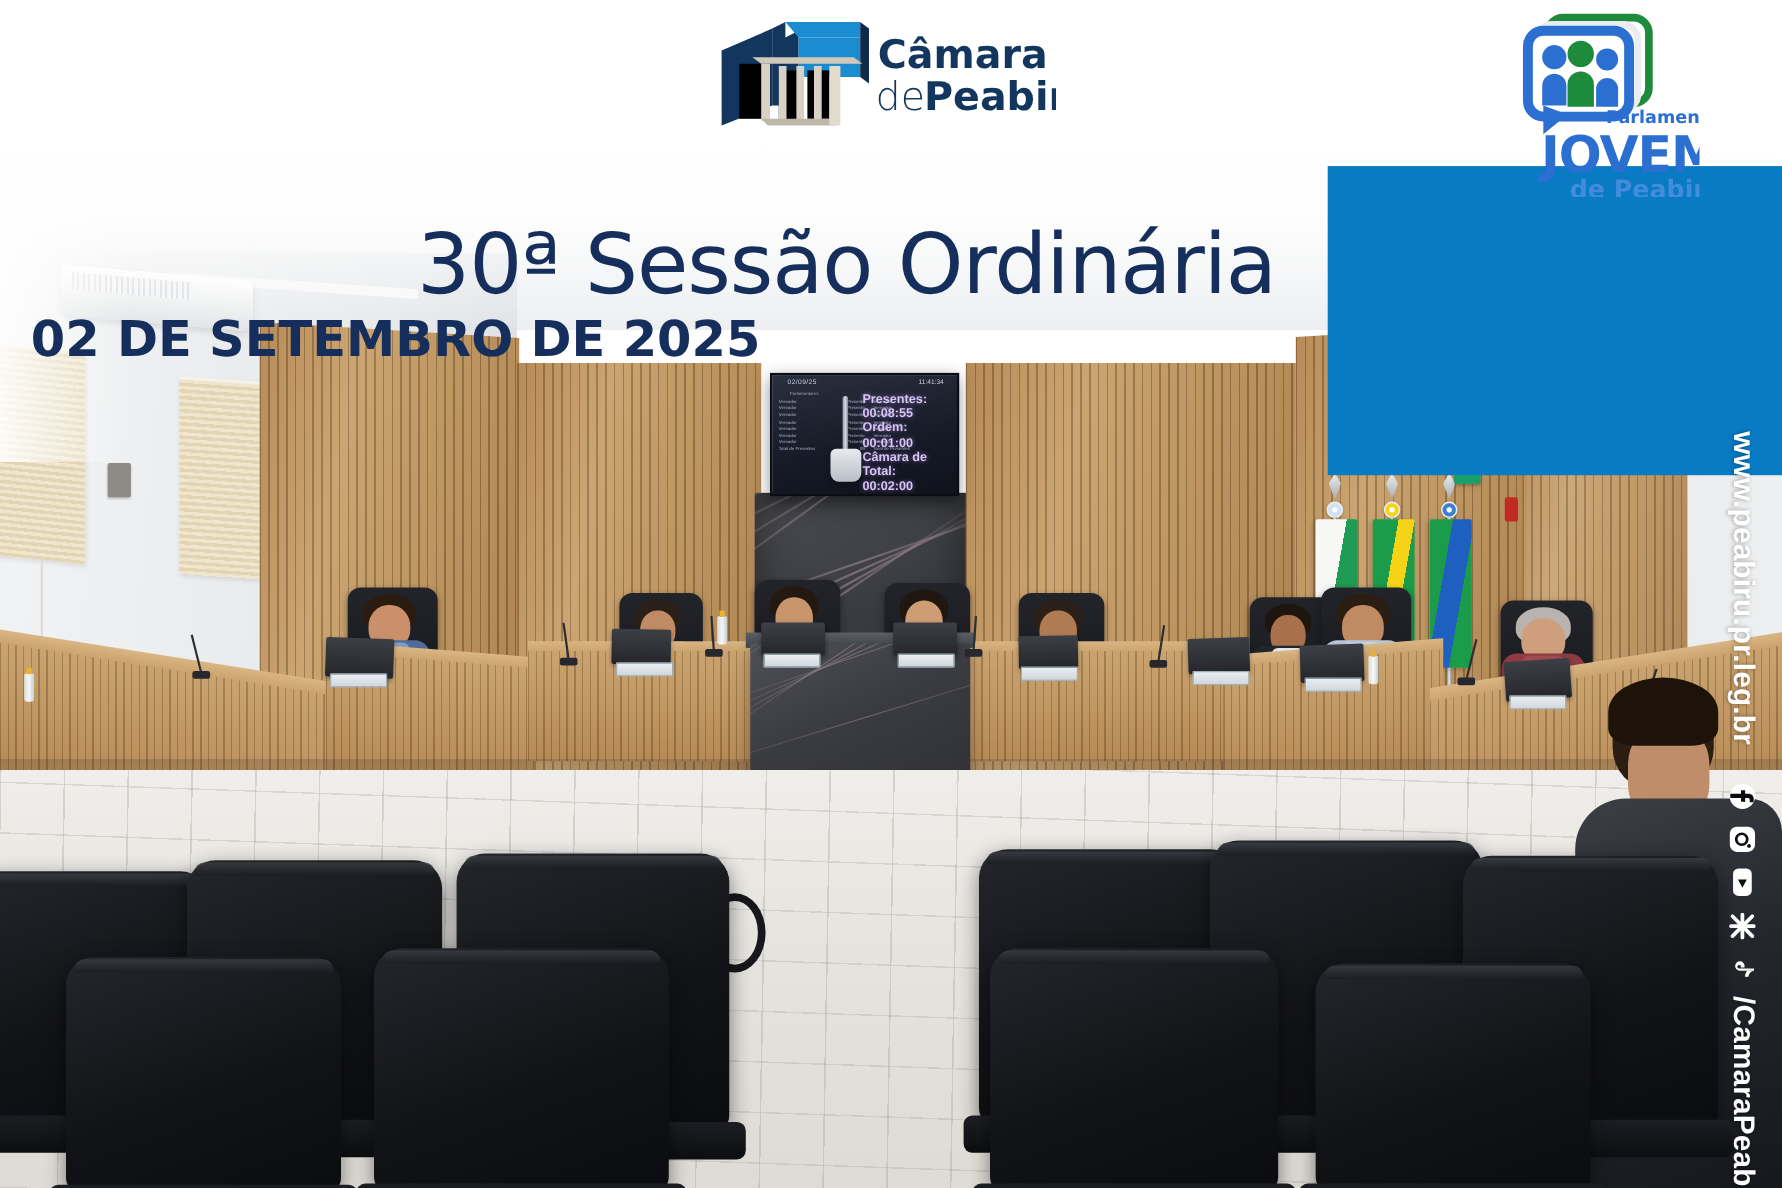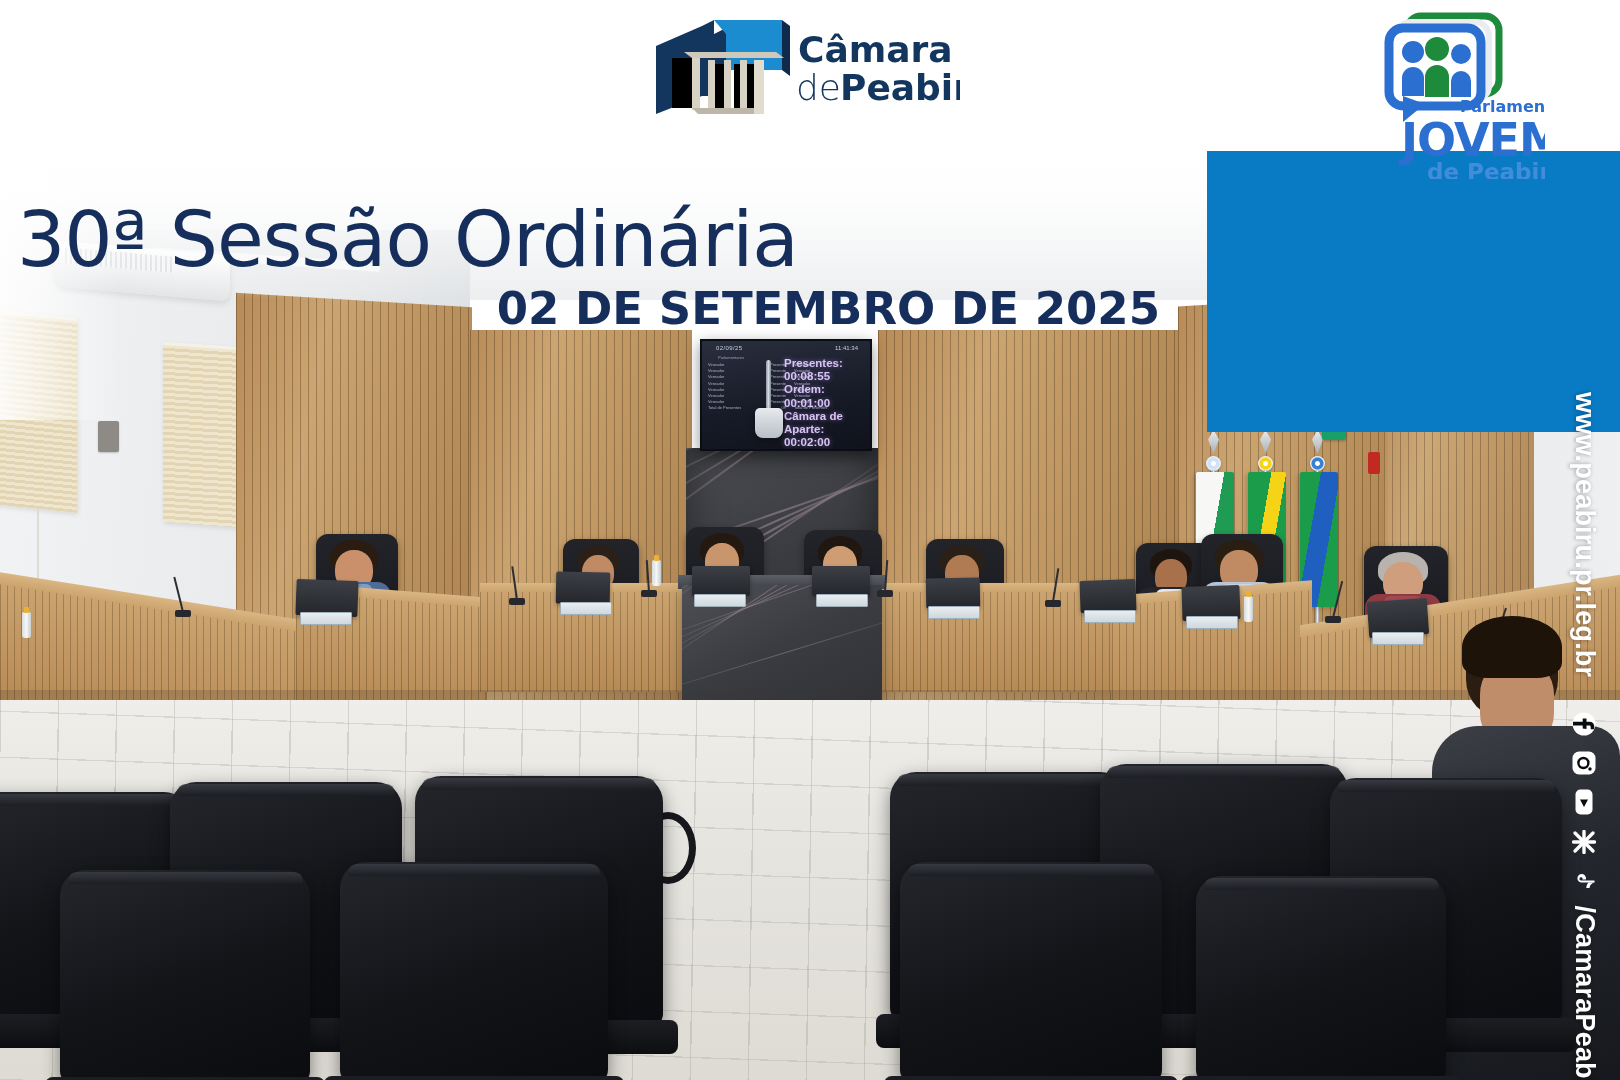--- a/index.html
+++ b/index.html
@@ -176,26 +176,26 @@
     background:linear-gradient(90deg,rgba(255,255,255,.85),rgba(255,255,255,0)); }
 
   
   .blue-rect { position:absolute; left:1207px; top:151px; width:413px; height:281px; }
 
   
   #logo-camara { position:absolute; left:650px; top:18px; width:310px; height:100px; }
   #logo-jovem  { position:absolute; left:1345px; top:4px; width:200px; height:175px; }
 
   
-  .title-main { position:absolute; left:0; top:198px; width:1160px; 
+  .title-main { position:absolute; left:0; top:198px; width:1160px; text-align:right;
     font-family:"DejaVu Sans", sans-serif; font-size:76px; font-weight:400;
-    letter-spacing:-1px; line-height:84px;padding-left:17px; }
-  .title-date { position:absolute; left:0; top:284px; width:1160px; text-align:right;
+    letter-spacing:-1px; line-height:84px; }
+  .title-date { position:absolute; left:0; top:284px; width:1160px; 
     font-family:"DejaVu Sans", sans-serif; font-size:45px; font-weight:700;
-    letter-spacing:0px; line-height:50px; }
+    letter-spacing:0px; line-height:50px;padding-left:28px; }
 
   
   .vert { position:absolute; transform-origin:left top; transform:rotate(90deg);
     white-space:nowrap; color:#ffffff; font-weight:700;
     text-shadow:0 1px 4px rgba(0,0,0,.35); }
   #site-url { left:1600px; top:392px; font-size:27px; letter-spacing:.2px; }
   #social-line { left:1600px; top:712px; font-size:27px; letter-spacing:.2px; }
   .sico { display:inline-block; vertical-align:-4px; margin-right:7px; }
 </style>
 </head>
@@ -288,21 +288,21 @@
           <div class="lname">Vereador</div>
           <div class="lname">Vereador</div>
           <div class="lname">Total de Presentes</div>
         </div>
       <div class="timers" id="led-timers">
           <div>Presentes:</div>
           <div>00:08:55</div>
           <div>Ordem:</div>
           <div>00:01:00</div>
           <div>Câmara de</div>
-          <div>Aparte:</div>
+          <div>Total:</div>
           <div>00:02:00</div>
         </div>
     </div>
     <div class="led-mic"></div>
     <div class="led-mic-head"></div>
 
     <div id="flags">
         <div class="flagtop" style="left:1208px;top:430px;"></div>
         <div class="flagring" style="left:1206px;top:456px;background:radial-gradient(circle,#ffffff 18%,#cfe3f5 28%,#cfe3f5 52%,#e8eef4 62%);box-shadow:0 1px 3px rgba(0,0,0,.25);"></div>
         <div class="flagpole" style="left:1212px;top:470px;height:160px;"></div>

